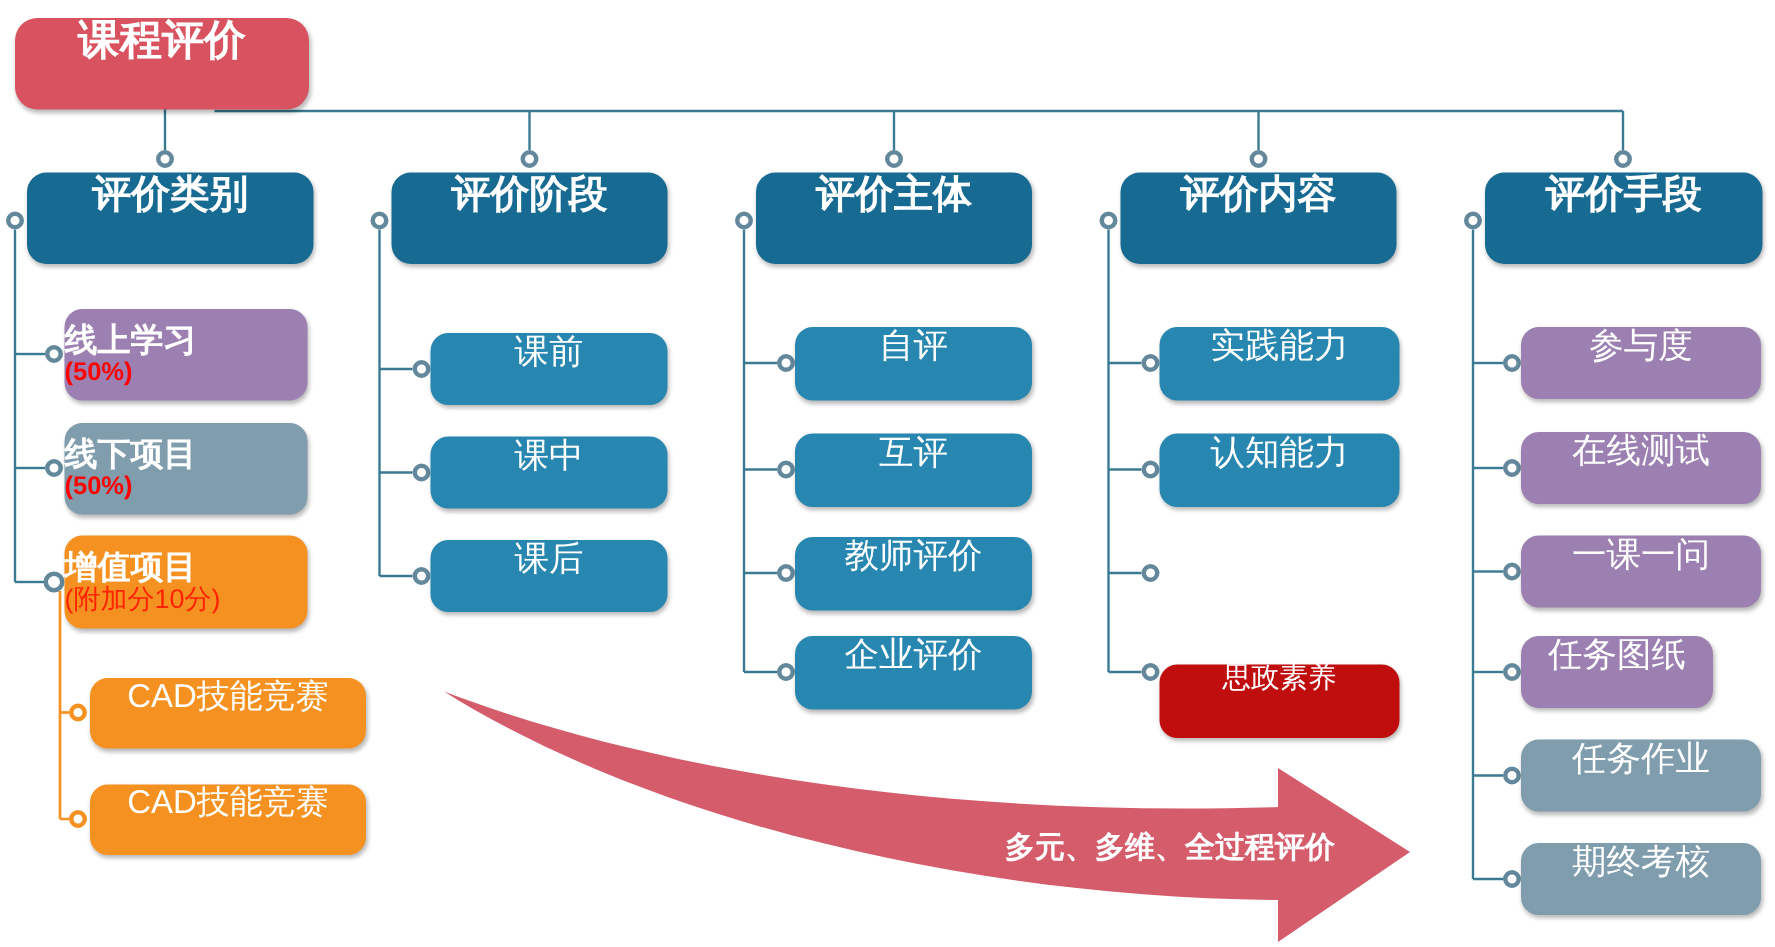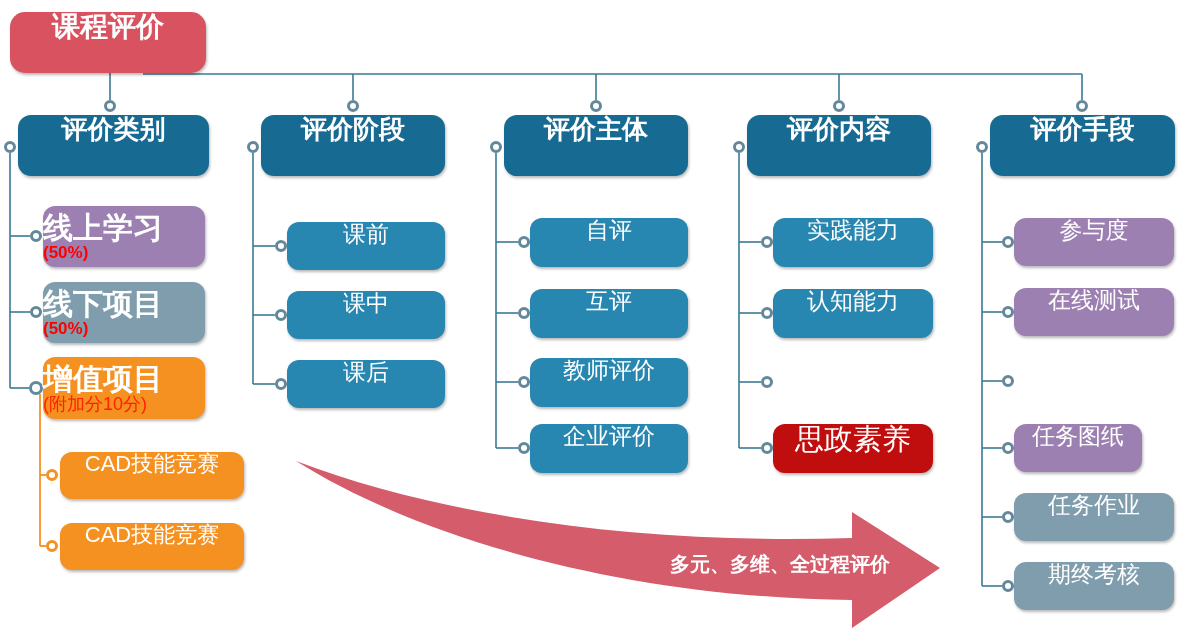--- a/index.html
+++ b/index.html
@@ -8,23 +8,23 @@
   svg.layer{position:absolute;left:0;top:0;}
   .node{position:absolute;display:flex;align-items:flex-start;justify-content:center;
         color:#fff;border-radius:12px;box-shadow:1px 2px 3px rgba(0,0,0,.28);
         text-align:center;line-height:1.1;}
   .root{background:#d9525f;font-weight:bold;font-size:28px;border-radius:15px;}
   .header{background:#176a91;font-weight:bold;font-size:26px;border-radius:13px;}
   .blue{background:#2787b0;font-size:23px;}
   .purple{background:#9d80b2;font-size:23px;}
   .slate{background:#7f9dad;font-size:23px;}
   .orange{background:#f59120;font-size:22px;}
-  .rednode{background:#c00d0d;font-size:29px;}
+  .rednode{background:#c00d0d;font-size:19px;margin-top:19px;}
   .two-line{flex-direction:column;font-weight:bold;}
-  .two-line .main{font-size:30px;}
+  .two-line .main{font-size:22px;}
   .two-line .sub{font-size:17px;color:#ff0000;}
   .two-line .sub.thin{font-weight:normal;font-size:18px;color:#ff2200;}
   .arrow-label{position:absolute;left:640px;top:551px;width:280px;text-align:center;
         color:#fff;font-weight:bold;font-size:20px;white-space:nowrap;}
 </style>
 </head>
 <body>
 
 <div id="canvas">
 
@@ -181,20 +181,23 @@
   <div class="node rednode" style="left:773px;top:424px;width:160px;height:49px">
       <span>思政素养</span>
     </div>
 
   <div class="node purple" style="left:1014px;top:218px;width:160px;height:48px">
       <span>参与度</span>
     </div>
   <div class="node purple" style="left:1014px;top:288px;width:160px;height:48px">
       <span>在线测试</span>
     </div>
+  <div class="node purple" style="left:1014px;top:357px;width:160px;height:48px">
+      <span>一课一问</span>
+    </div>
   <div class="node purple" style="left:1014px;top:424px;width:128px;height:48px">
       <span>任务图纸</span>
     </div>
   <div class="node slate" style="left:1014px;top:493px;width:160px;height:48px">
       <span>任务作业</span>
     </div>
   <div class="node slate" style="left:1014px;top:562px;width:160px;height:48px">
       <span>期终考核</span>
     </div>
 

